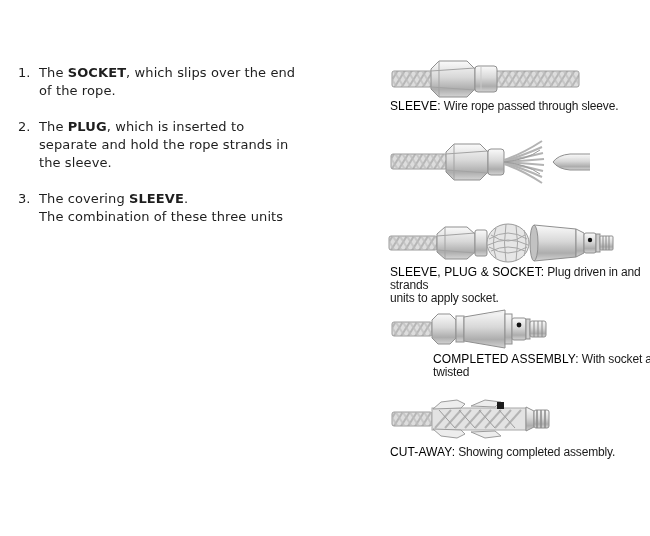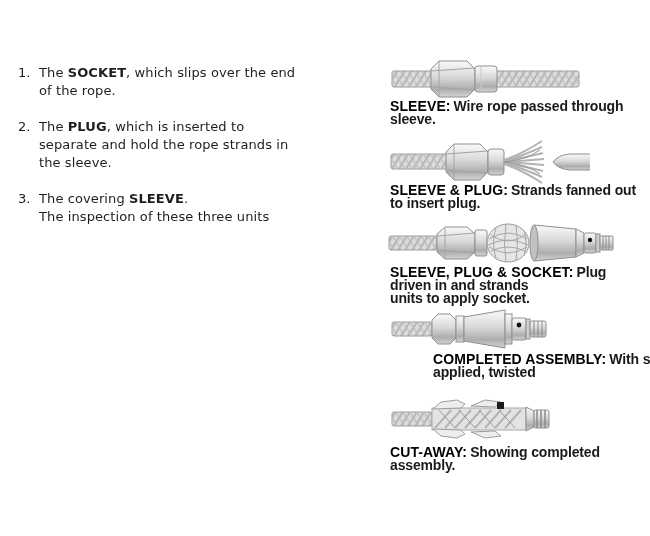--- a/index.html
+++ b/index.html
@@ -10,22 +10,22 @@
   
   .ins-list{position:absolute;left:18px;top:64px;width:330px;color:#1e1e1e;}
   .item{display:flex;margin-bottom:18px;font-size:13px;line-height:18px;letter-spacing:0.1px;}
   .item .num{flex:0 0 21px;}
   .item .body{flex:1;}
   .item b{font-weight:bold;}
   
   .figblock{position:absolute;}
   .caption{
     position:absolute;width:258px;
-    font-family:"Liberation Sans",sans-serif;font-size:14px;line-height:13px;
-    font-weight:bold;color:#1a1a1a;letter-spacing:-0.15px;
+    font-family:"Liberation Sans",sans-serif;font-size:12px;line-height:13px;
+    font-weight:normal;color:#1a1a1a;letter-spacing:-0.15px;
   }
   .caption .lead{color:#000;letter-spacing:0.1px;padding-right:3px;}
   svg{display:block;}
 </style>
 </head>
 <body>
 
 <div class="page">
 
   <svg width="0" height="0" style="position:absolute" aria-hidden="true">
@@ -63,21 +63,21 @@
         <div class="ln"><span>The </span><b>PLUG</b><span>, which is inserted to</span></div>
         <div class="ln">separate and hold the rope strands in</div>
         <div class="ln">the sleeve.</div>
       </div>
     </div>
 
     <div class="item">
       <span class="num">3.</span>
       <div class="body">
         <div class="ln"><span>The covering </span><b>SLEEVE</b><span>.</span></div>
-        <div class="ln">The inspection of these three units</div>
+        <div class="ln">The combination of these three units</div>
       </div>
     </div>
   </div>
 
   <div class="figblock" style="left:391px;top:57px;">
     <svg width="190" height="44" viewBox="0 0 190 44">
       <g>
         <rect x="1" y="14" width="187" height="16" rx="2" fill="url(#ropeTexA)" stroke="#9c9c9c"></rect>
         <rect x="1" y="14" width="187" height="16" rx="2" fill="url(#ropeTexB)"></rect>
       </g>
@@ -116,24 +116,20 @@
         <path d="M114,28 Q132,34 152,47"></path>
         <path d="M114,26 Q136,24 150,14" stroke="#999999" stroke-width="1"></path>
         <path d="M114,26 Q136,28 150,38" stroke="#999999" stroke-width="1"></path>
       </g>
       <g>
         <path d="M163,26 Q168,19 180,18 L205,18 Q211,18 211,22 L211,30 Q211,34 205,34 L180,34 Q168,33 163,26 Z" fill="url(#metalV)" stroke="#8f8f8f"></path>
         <path d="M170,22 Q188,20 206,21" fill="none" stroke="#ededed"></path>
         <line x1="204" y1="19" x2="204" y2="33" stroke="#a8a8a8"></line>
       </g>
     </svg>
-  </div>
-  <div class="caption" style="left:390px;top:184px;">
-    <span class="lead">SLEEVE &amp; PLUG:</span><span>Strands fanned out to insert plug.</span>
-    <div></div>
   </div>
 
   <div class="figblock" style="left:388px;top:219px;">
     <svg width="226" height="48" viewBox="0 0 226 48">
       <g>
         <rect x="1" y="17" width="48" height="14" rx="2" fill="url(#ropeTexA)" stroke="#9c9c9c"></rect>
         <rect x="1" y="17" width="48" height="14" rx="2" fill="url(#ropeTexB)"></rect>
       </g>
       <g>
         <polygon points="49,15 57,8 79,8 87,15 87,33 79,40 57,40 49,33" fill="url(#metalV)" stroke="#8f8f8f"></polygon>

